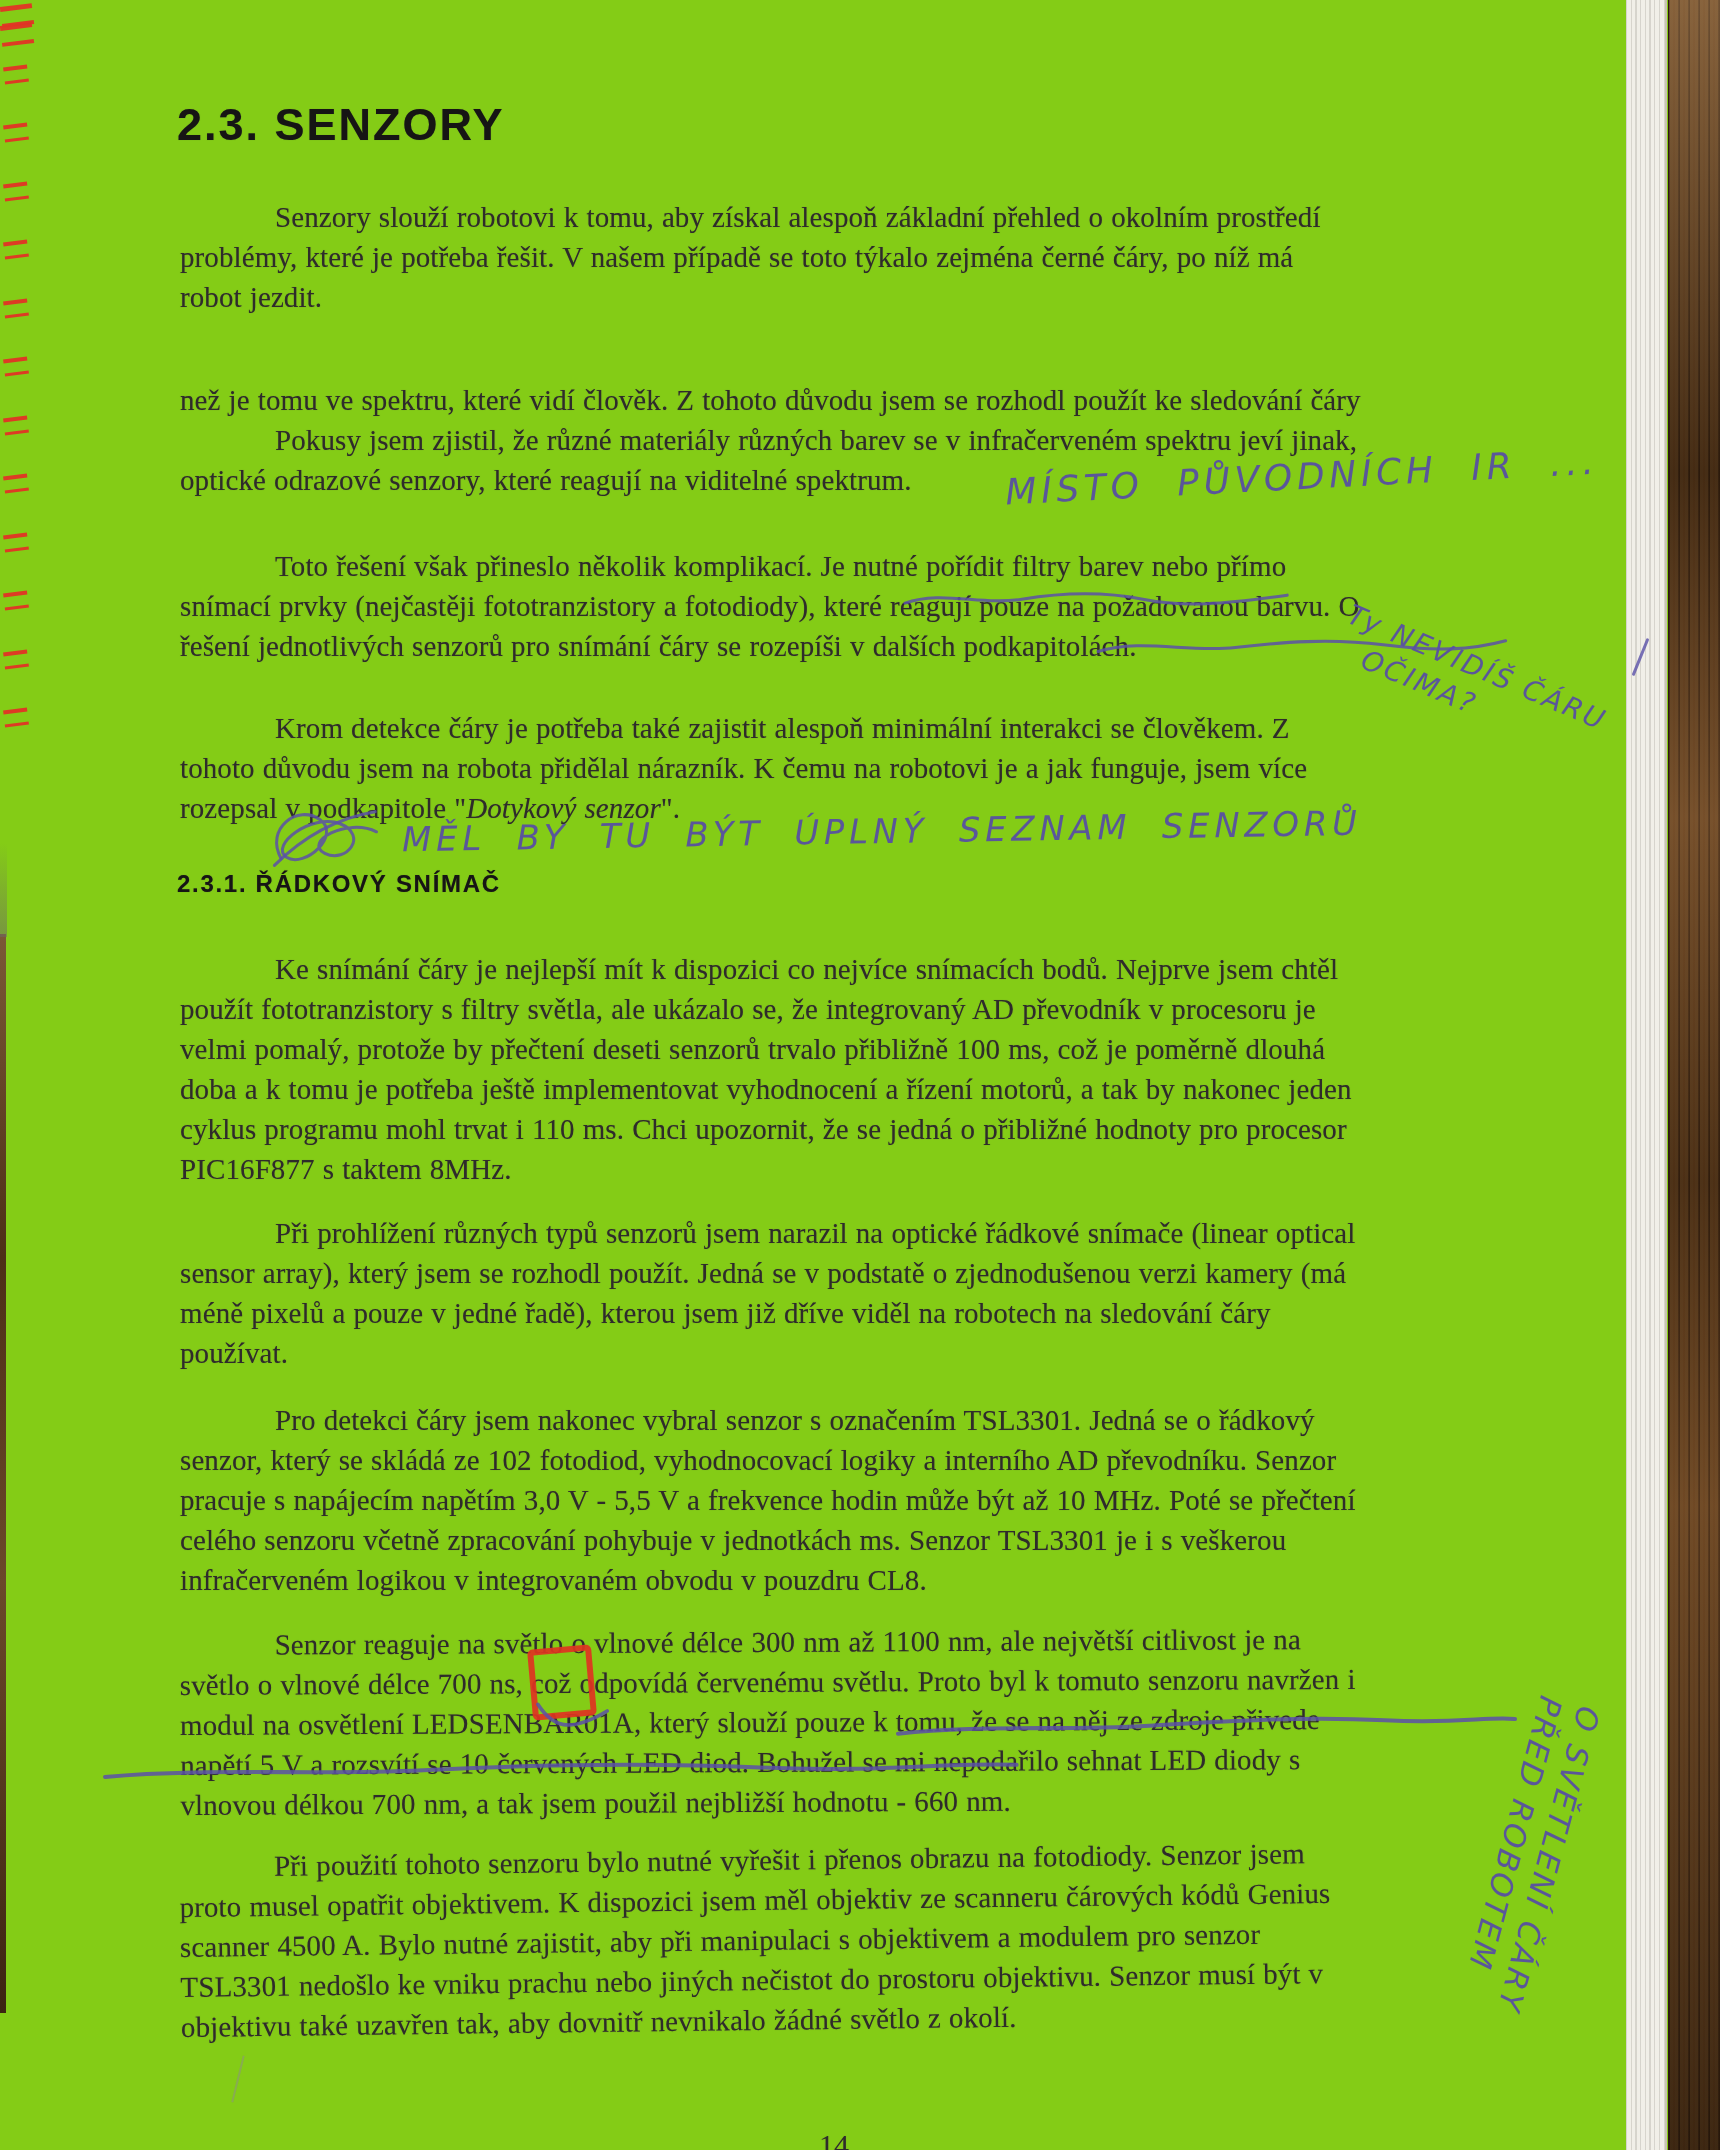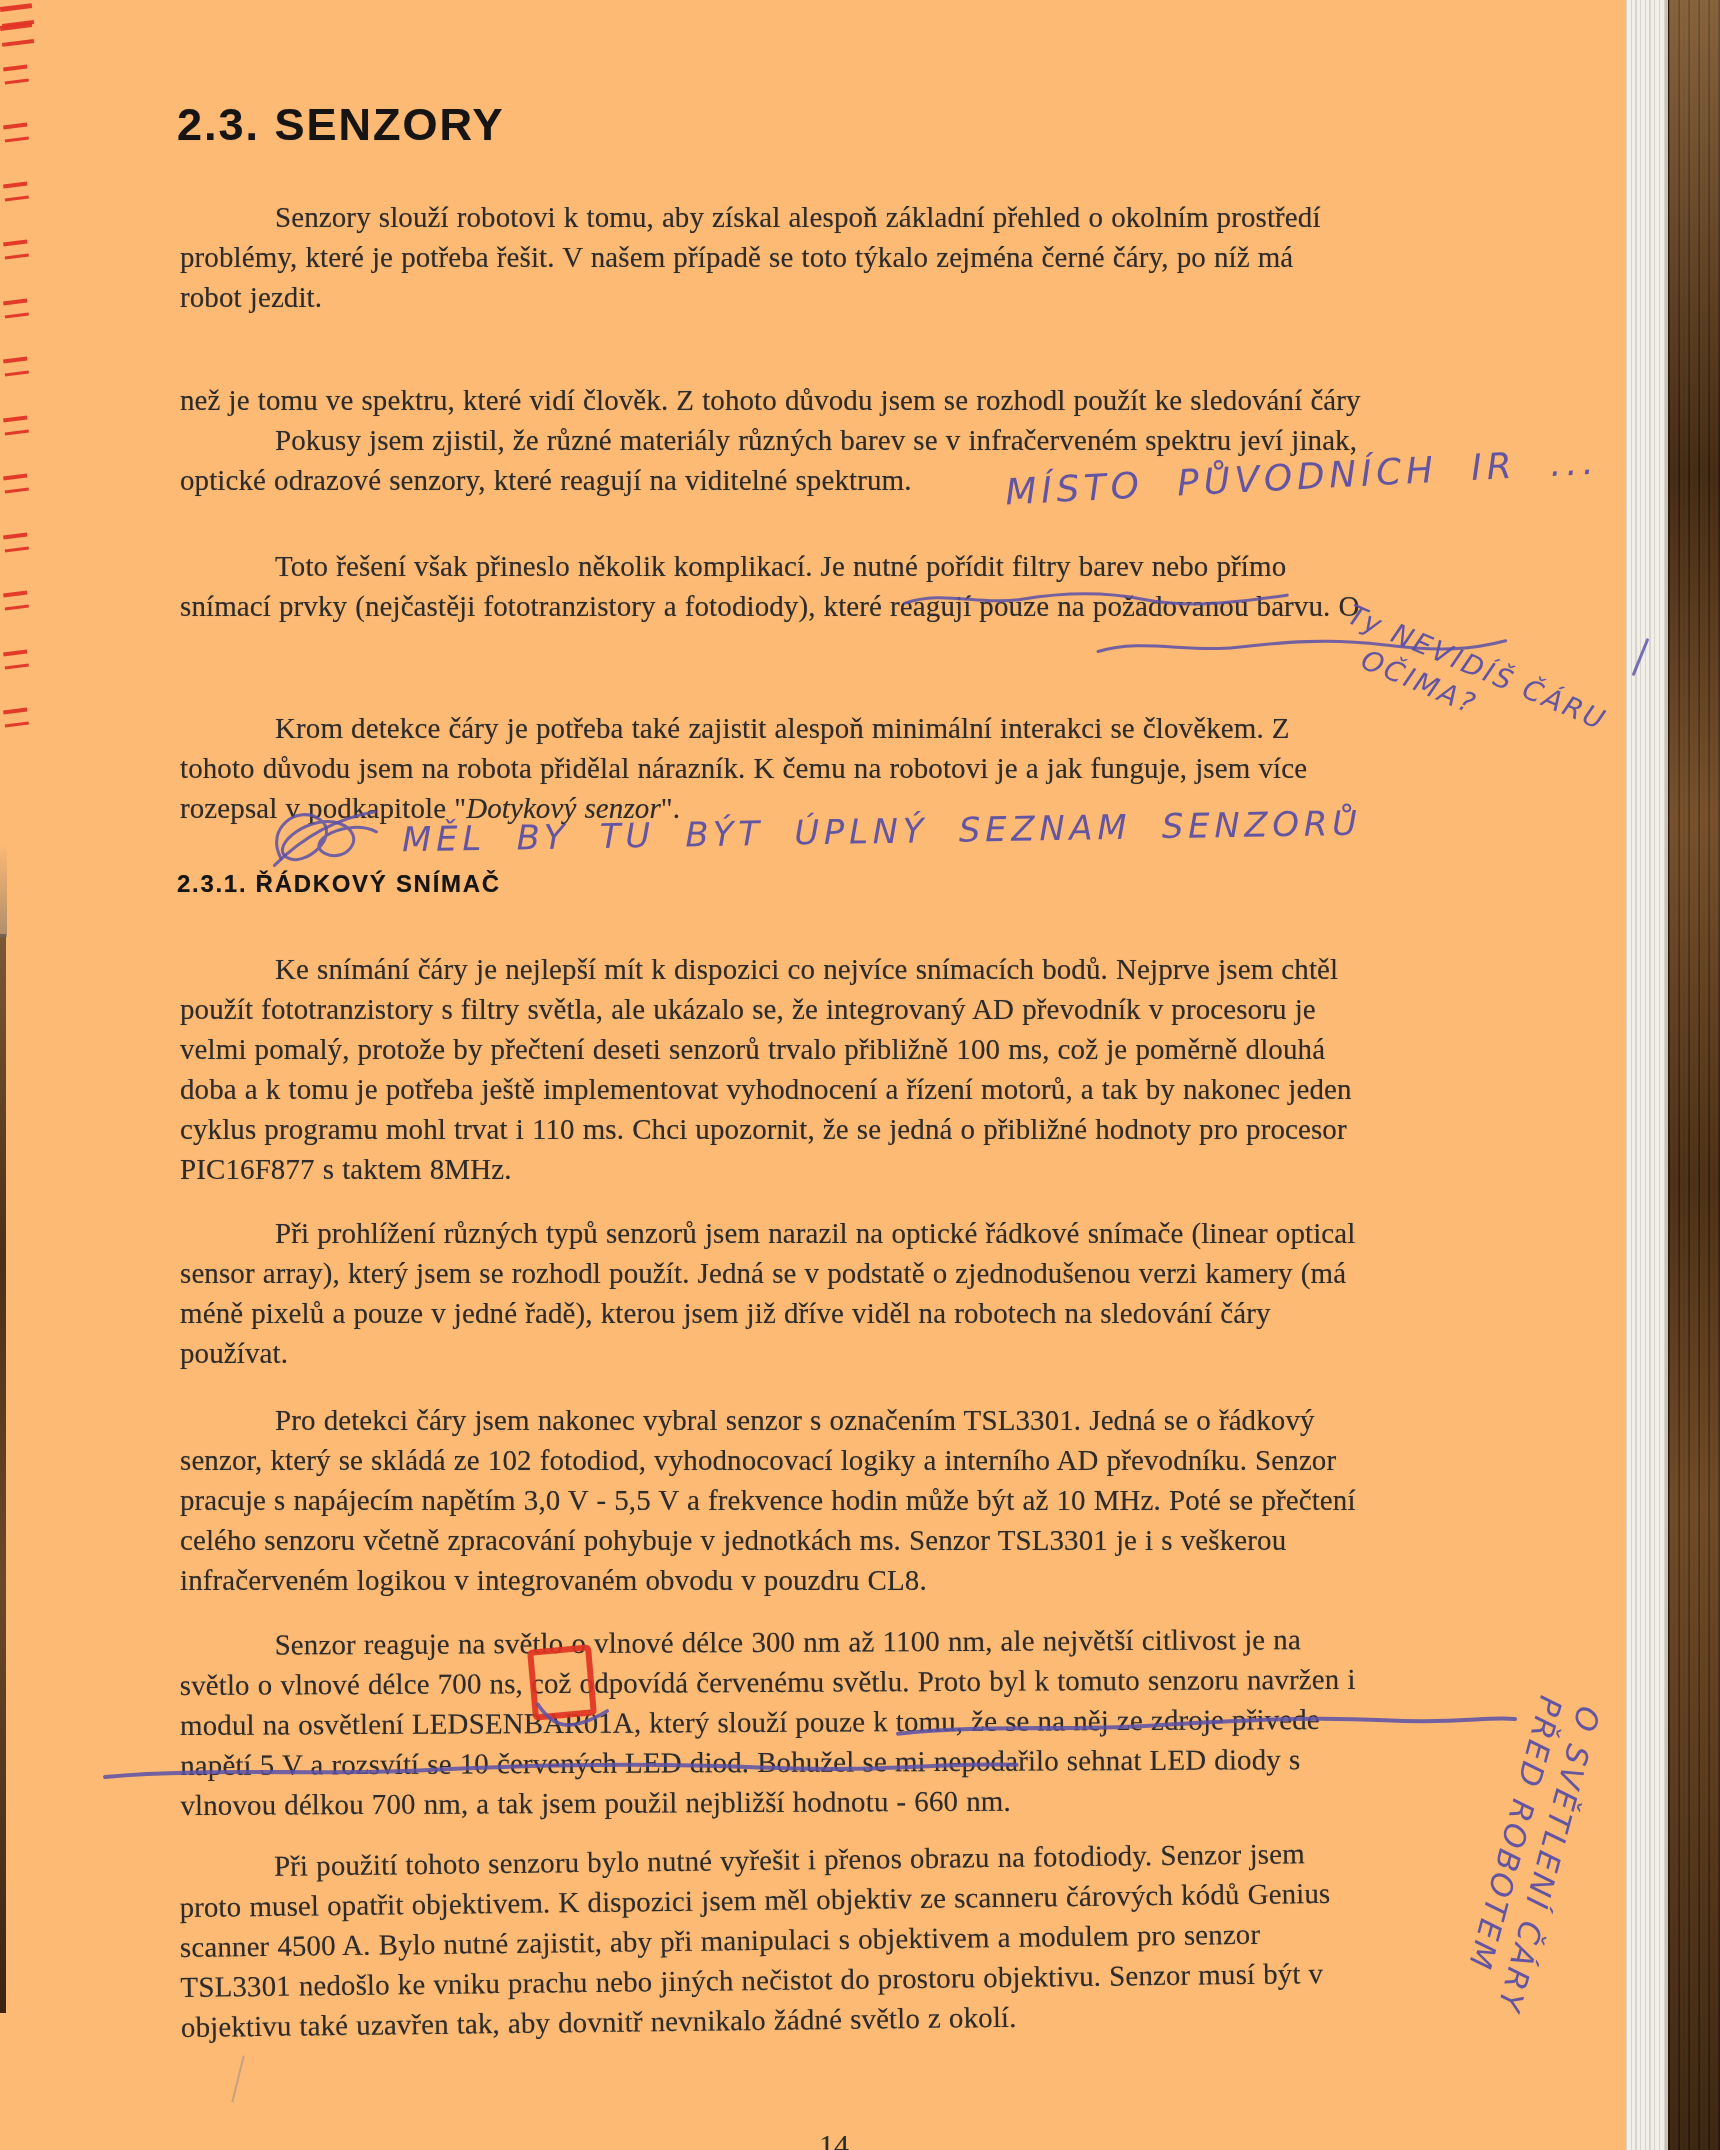--- a/index.html
+++ b/index.html
@@ -1,18 +1,18 @@
 <!DOCTYPE html>
 <html style="font-size:10.8px"><head>
 <meta charset="utf-8">
 <style>
   html,body{margin:0;padding:0;background:#8a8a8a;}
   #page{
     position:relative;width:1721px;height:2151px;overflow:hidden;
-    background:#fdba74;
+    background:#84cc16;
     font-family:"Liberation Serif", serif;
   }
   
   .wood-right{
     position:absolute;top:0;right:0;width:52px;height:2151px;
     background-color:#64411f;
     background-image:
       linear-gradient(180deg, rgba(230,190,140,.28) 0%, rgba(0,0,0,.30) 22%,
         rgba(210,160,110,.18) 38%, rgba(0,0,0,.22) 55%,
         rgba(190,140,90,.15) 70%, rgba(0,0,0,.38) 100%),
@@ -133,20 +133,21 @@
 
   <div class="para" id="p2" style="top:380px">
     <div class="ln">než je tomu ve spektru, které vidí člověk. Z tohoto důvodu jsem se rozhodl použít ke sledování čáry</div>
     <div class="ln ind">Pokusy jsem zjistil, že různé materiály různých barev se v infračerveném spektru jeví jinak,</div>
     <div class="ln">optické odrazové senzory, které reagují na viditelné spektrum.</div>
   </div>
 
   <div class="para" id="p3" style="top:546px">
     <div class="ln ind">Toto řešení však přineslo několik komplikací. Je nutné pořídit filtry barev nebo přímo</div>
     <div class="ln">snímací prvky (nejčastěji fototranzistory a fotodiody), které reagují pouze na požadovanou barvu. O</div>
+    <div class="ln">řešení jednotlivých senzorů pro snímání čáry se rozepíši v dalších podkapitolách.</div>
   </div>
 
   <div class="para" id="p4" style="top:708px">
     <div class="ln ind">Krom detekce čáry je potřeba také zajistit alespoň minimální interakci se člověkem. Z</div>
     <div class="ln">tohoto důvodu jsem na robota přidělal nárazník. K čemu na robotovi je a jak funguje, jsem více</div>
     <div class="ln"><span>rozepsal v podkapitole "</span><span class="it">Dotykový senzor</span><span>".</span></div>
   </div>
 
   <div class="para" id="p5" style="top:949px">
     <div class="ln ind">Ke snímání čáry je nejlepší mít k dispozici co nejvíce snímacích bodů. Nejprve jsem chtěl</div>

